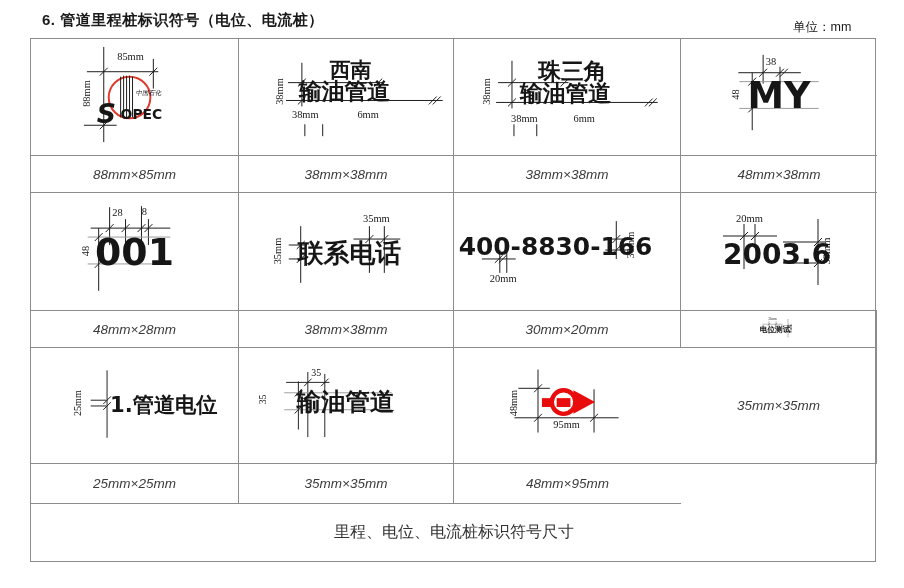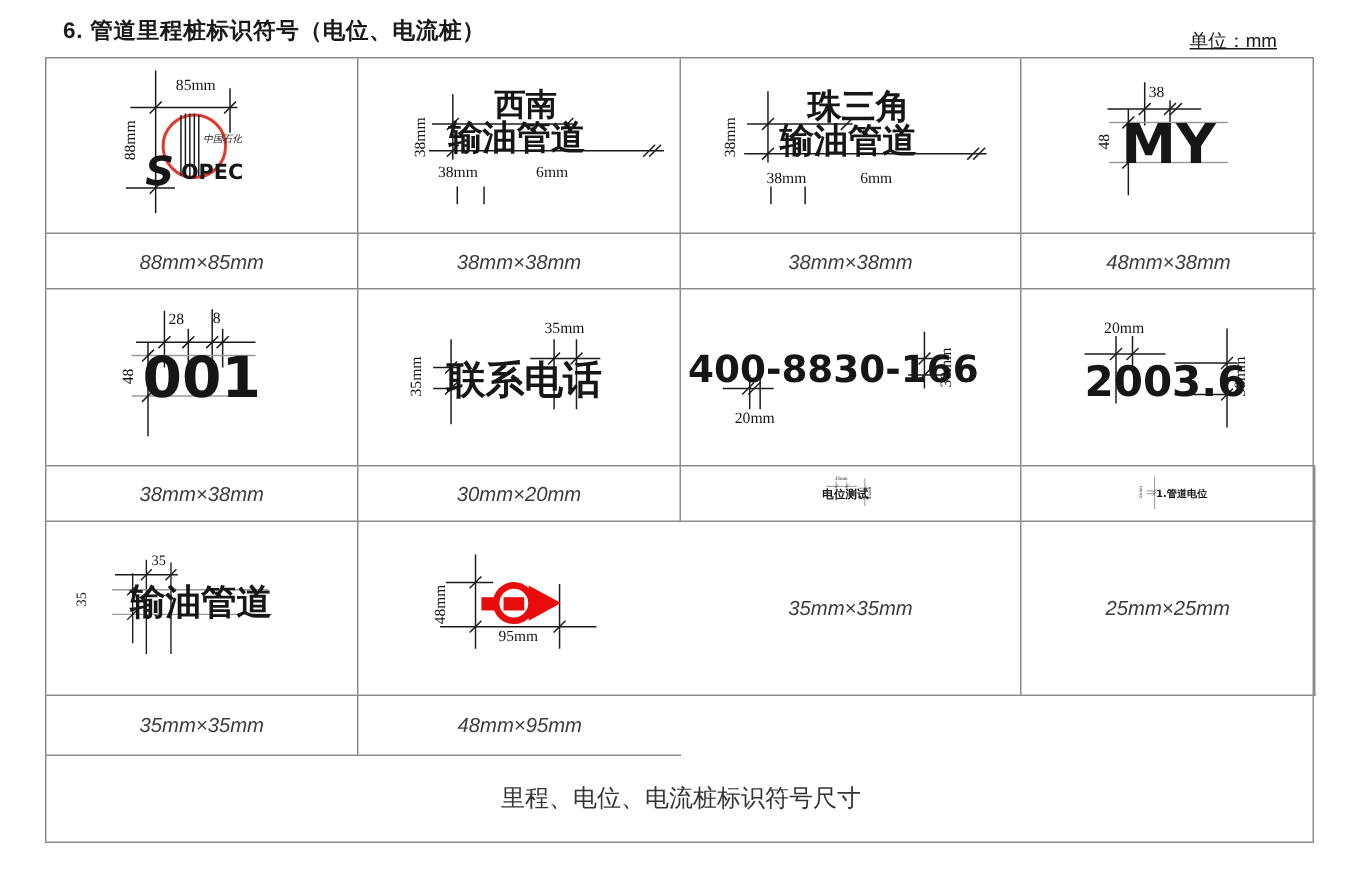--- a/index.html
+++ b/index.html
@@ -1,19 +1,19 @@
 <!DOCTYPE html>
 <html><head>
 <meta charset="utf-8">
 <style>
   html,body{margin:0;padding:0;background:#fff;}
   #canvas{position:relative;width:904px;height:588px;background:#fff;overflow:hidden;
           font-family:"Liberation Sans",sans-serif;color:#1a1a1a;}
   .title{position:absolute;left:42px;top:11px;font-size:15px;font-weight:bold;letter-spacing:.5px;}
-  .unit{position:absolute;left:793px;top:19px;font-size:12.5px;text-decoration:underline;}
+  .unit{position:absolute;left:793px;top:19px;font-size:12.5px;}
   .pagenum{position:absolute;left:0;right:0;top:601px;text-align:center;font-size:8px;color:#777;padding-left:20px;}
   .tbl{position:absolute;left:30px;top:38px;width:846px;display:grid;
        grid-template-columns:208px 215px 227px 196px;
        grid-template-rows:117px 37px 118px 37px 116px 40px 57px;
        border:1px solid #8c8c8c;box-sizing:border-box;}
   .cell{border-right:1px solid #8c8c8c;border-bottom:1px solid #8c8c8c;box-sizing:border-box;
         overflow:hidden;position:relative;}
   .cell.lastcol{border-right:none;}
   .cap{display:flex;align-items:center;justify-content:center;font-size:13.5px;color:#3c3c3c;font-style:italic;}
   .foot{grid-column:1/-1;border-right:none;border-bottom:none;display:flex;align-items:center;
@@ -194,20 +194,21 @@
         <line x1="102" y1="49" x2="144" y2="49"></line>
         <line x1="102" y1="70" x2="144" y2="70"></line>
         <path d="M133,53 L141,45"></path>
           <path d="M133,74 L141,66"></path>
         <text class="b" x="96" y="71" font-size="28" text-anchor="middle">2003.6</text>
         <text class="d" x="55" y="29">20mm</text>
         <text class="d" x="149" y="58" text-anchor="middle" transform="rotate(-90 149 58)">38mm</text>
       </svg>
     </div>
 
+    <div class="cell cap">48mm×28mm</div>
     <div class="cell cap">38mm×38mm</div>
     <div class="cell cap">30mm×20mm</div>
 
     <div class="cell">
       <svg class="dg" viewBox="0 0 208 117">
         <line x1="51" y1="43" x2="118" y2="43"></line>
         <path d="M69,47 L77,39"></path>
           <path d="M92,47 L100,39"></path>
         <line x1="73" y1="32" x2="73" y2="74"></line>
         <line x1="96" y1="33" x2="96" y2="52"></line>

